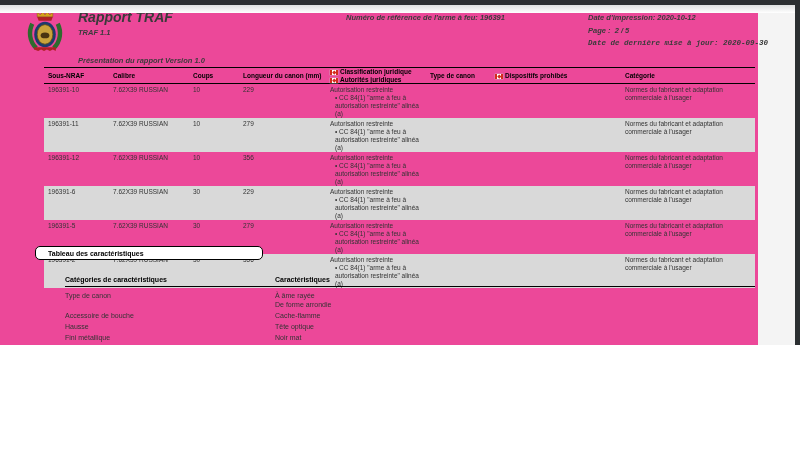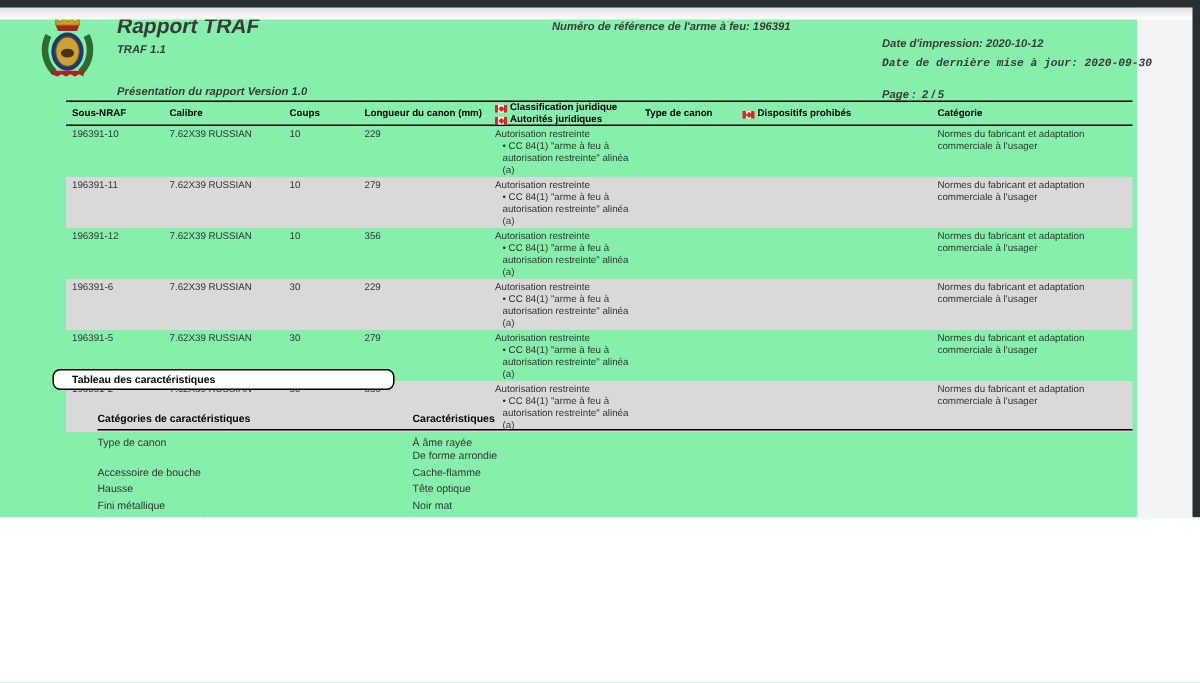--- a/index.html
+++ b/index.html
@@ -1,33 +1,33 @@
 <!DOCTYPE html>
 <html><head>
 <meta charset="utf-8">
 <style>
   html,body{margin:0;padding:0;background:#fff;}
-  .canvas{position:relative;width:800px;height:345px;background:#86efac;overflow:hidden;
+  .canvas{position:relative;width:800px;height:345px;background:#ec4899;overflow:hidden;
           font-family:"Liberation Sans","DejaVu Sans",sans-serif;}
   
   .top-bar{position:absolute;left:0;top:0;width:100%;height:5px;background:#2b2f31;z-index:6;}
   .top-fade{position:absolute;left:0;top:5px;width:100%;height:8px;background:linear-gradient(#dde0e0,#ffffff);z-index:5;}
   .right-gutter{position:absolute;top:0;right:0;width:42px;height:100%;background:#f4f4f4;}
   .right-strip{position:absolute;top:0;right:0;width:5px;height:100%;background:#2b2f31;z-index:7;}
   
   .logo{position:absolute;left:22px;top:8px;width:46px;height:45px;}
   .hdr{position:absolute;font-style:italic;font-weight:bold;color:#3b3b3b;}
   .title{left:78px;top:9px;font-size:14px;color:#3a3a3a;}
   .sub1{left:78px;top:28px;font-size:7.5px;}
   .sub2{left:78px;top:56px;font-size:7.5px;}
-  .ref{left:368px;top:13px;font-size:7.5px;}
-  .meta1{left:588px;top:24px;font-size:7.5px;text-align:right;}
+  .ref{left:346px;top:13px;font-size:7.5px;}
+  .meta1{left:588px;top:13px;font-size:7.5px;text-align:right;}
   .meta2{left:588px;top:26px;font-size:7.5px;}
   .meta3{left:588px;top:39px;font-size:7.5px;font-family:Liberation Mono, monospace;}
-  .pre{white-space:pre;margin-top:32px;}
+  .pre{white-space:pre;}
   
   .flag{display:inline-block;width:8px;height:5px;flex:0 0 8px;position:relative;margin-right:2px;
         background:linear-gradient(90deg,#d52b1e 0 26%,#ffffff 26% 74%,#d52b1e 74% 100%);
         box-shadow:0 0 0 0.3px #c9c9c9;}
   .flag::after{content:"";position:absolute;left:2.8px;top:1.1px;width:2.6px;height:2.6px;
         background:#d52b1e;transform:rotate(45deg);}
   
   .main-table{position:absolute;left:44px;top:67px;width:711px;font-size:6.5px;color:#333;}
   .mt-grid{display:grid;grid-template-columns:69px 80px 50px 87px 100px 65px 130px 130px;}
   .mt-header{border-top:1px solid #000;border-bottom:1px solid #000;height:17px;align-items:center;

